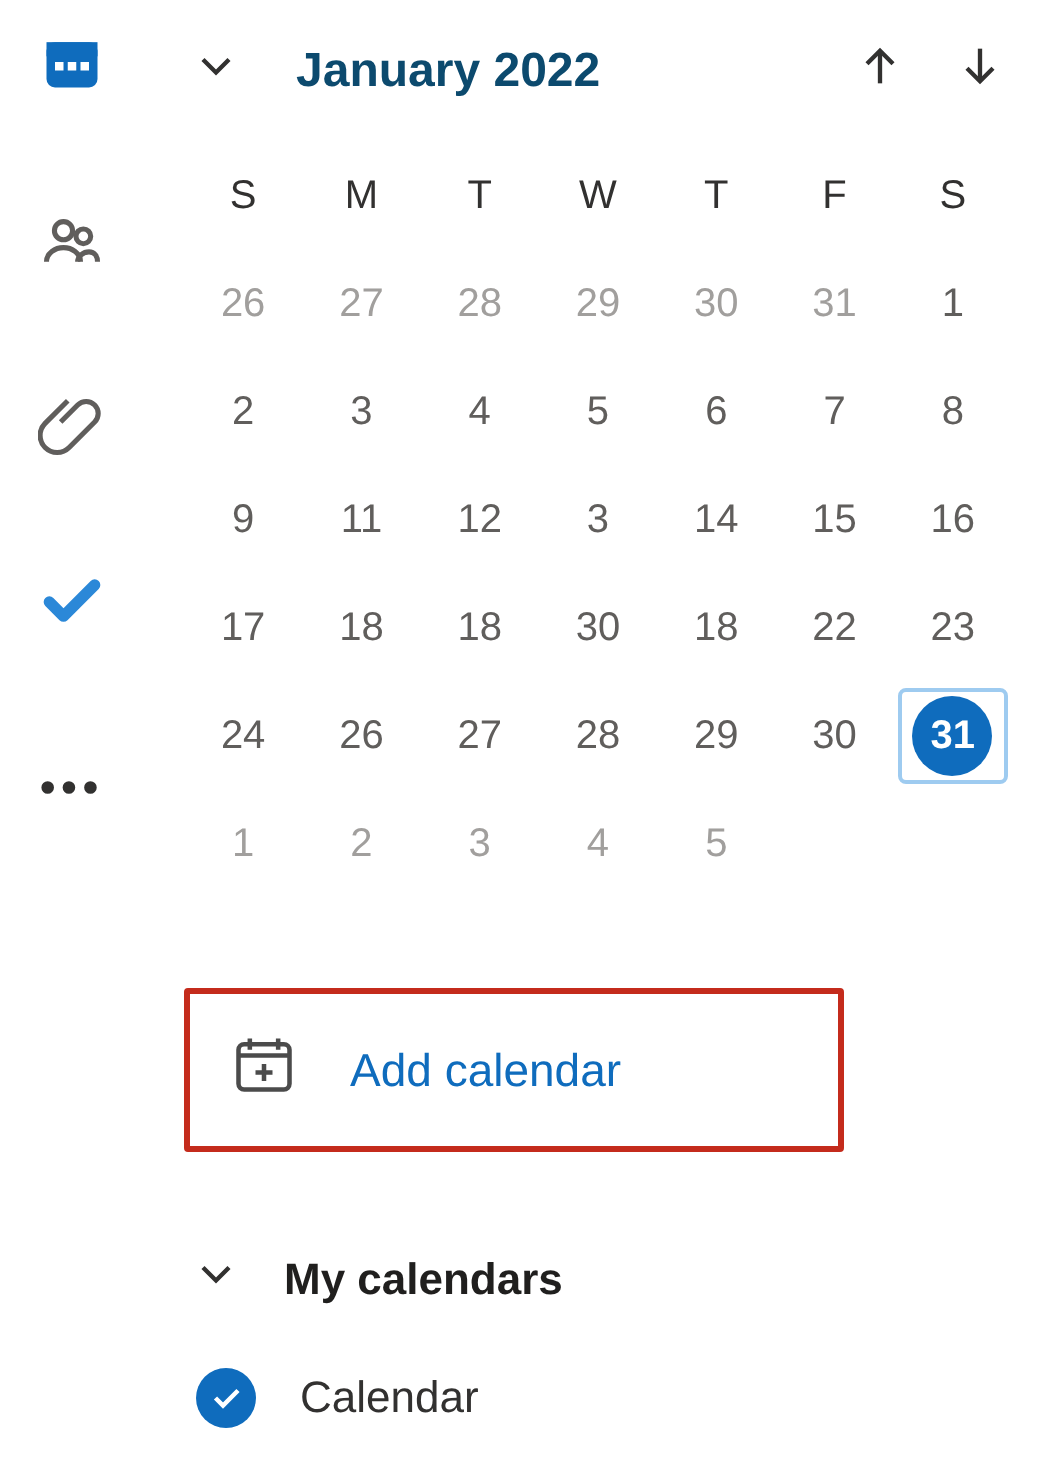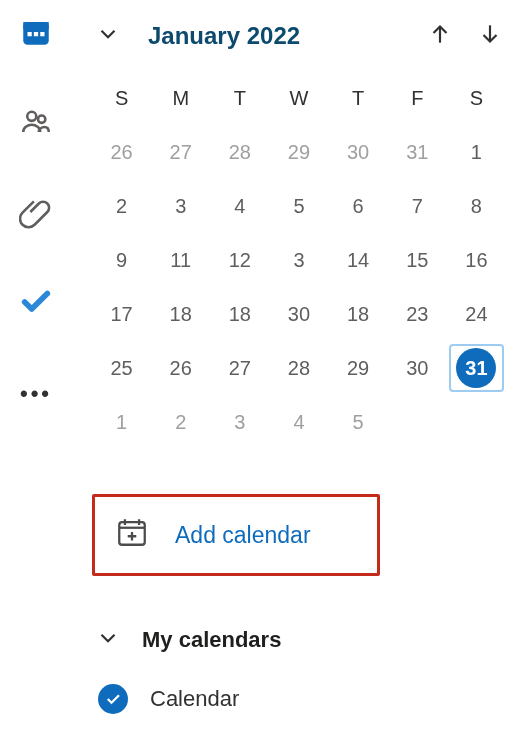--- a/index.html
+++ b/index.html
@@ -93,21 +93,21 @@
 
   
   .add-cal-box {
     margin-top: 48px;
     border: 3px solid #c42b1c;
     border-radius: 2px;
     display:flex;
     align-items:center;
     gap: 26px;
     padding: 18px 24px 18px 20px;
-    width: 288px;
+    width: 330px;
   }
   .add-cal-box span {
     color:#0f6cbd;
     font-size:23px;
   }
   .add-cal-icon { color:#4b4b4b; }
   .add-cal-icon svg { width:34px; height:34px; }
 
   
   .my-cals {
@@ -233,23 +233,23 @@
         <div class="day">12</div>
         <div class="day">3</div>
         <div class="day">14</div>
         <div class="day">15</div>
         <div class="day">16</div>
         <div class="day">17</div>
         <div class="day">18</div>
         <div class="day">18</div>
         <div class="day">30</div>
         <div class="day">18</div>
+        <div class="day">22</div>
         <div class="day">23</div>
         <div class="day">24</div>
-        <div class="day">25</div>
         <div class="day">26</div>
         <div class="day">27</div>
         <div class="day">28</div>
         <div class="day">29</div>
         <div class="day">30</div>
         <div class="day today-wrap">
           <div class="day today">31</div>
         </div>
         <div class="day outside">1</div>
         <div class="day outside">2</div>

